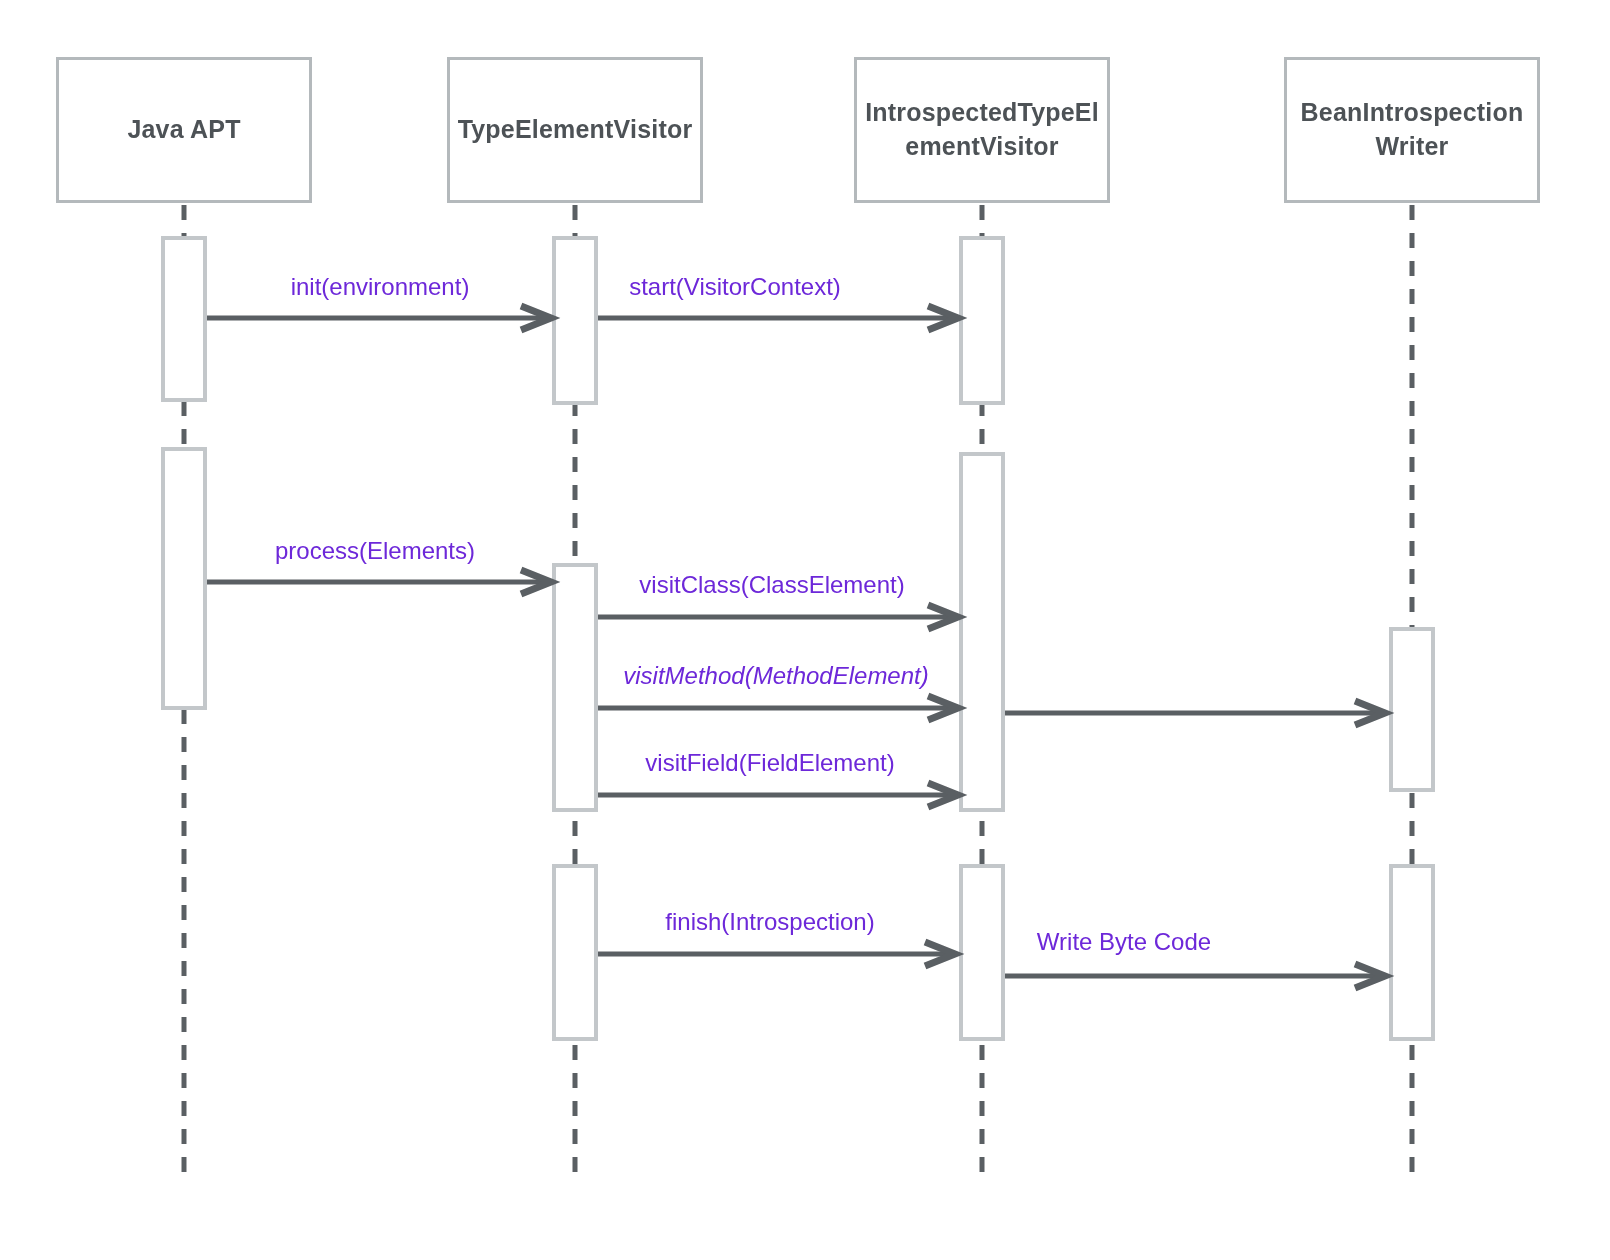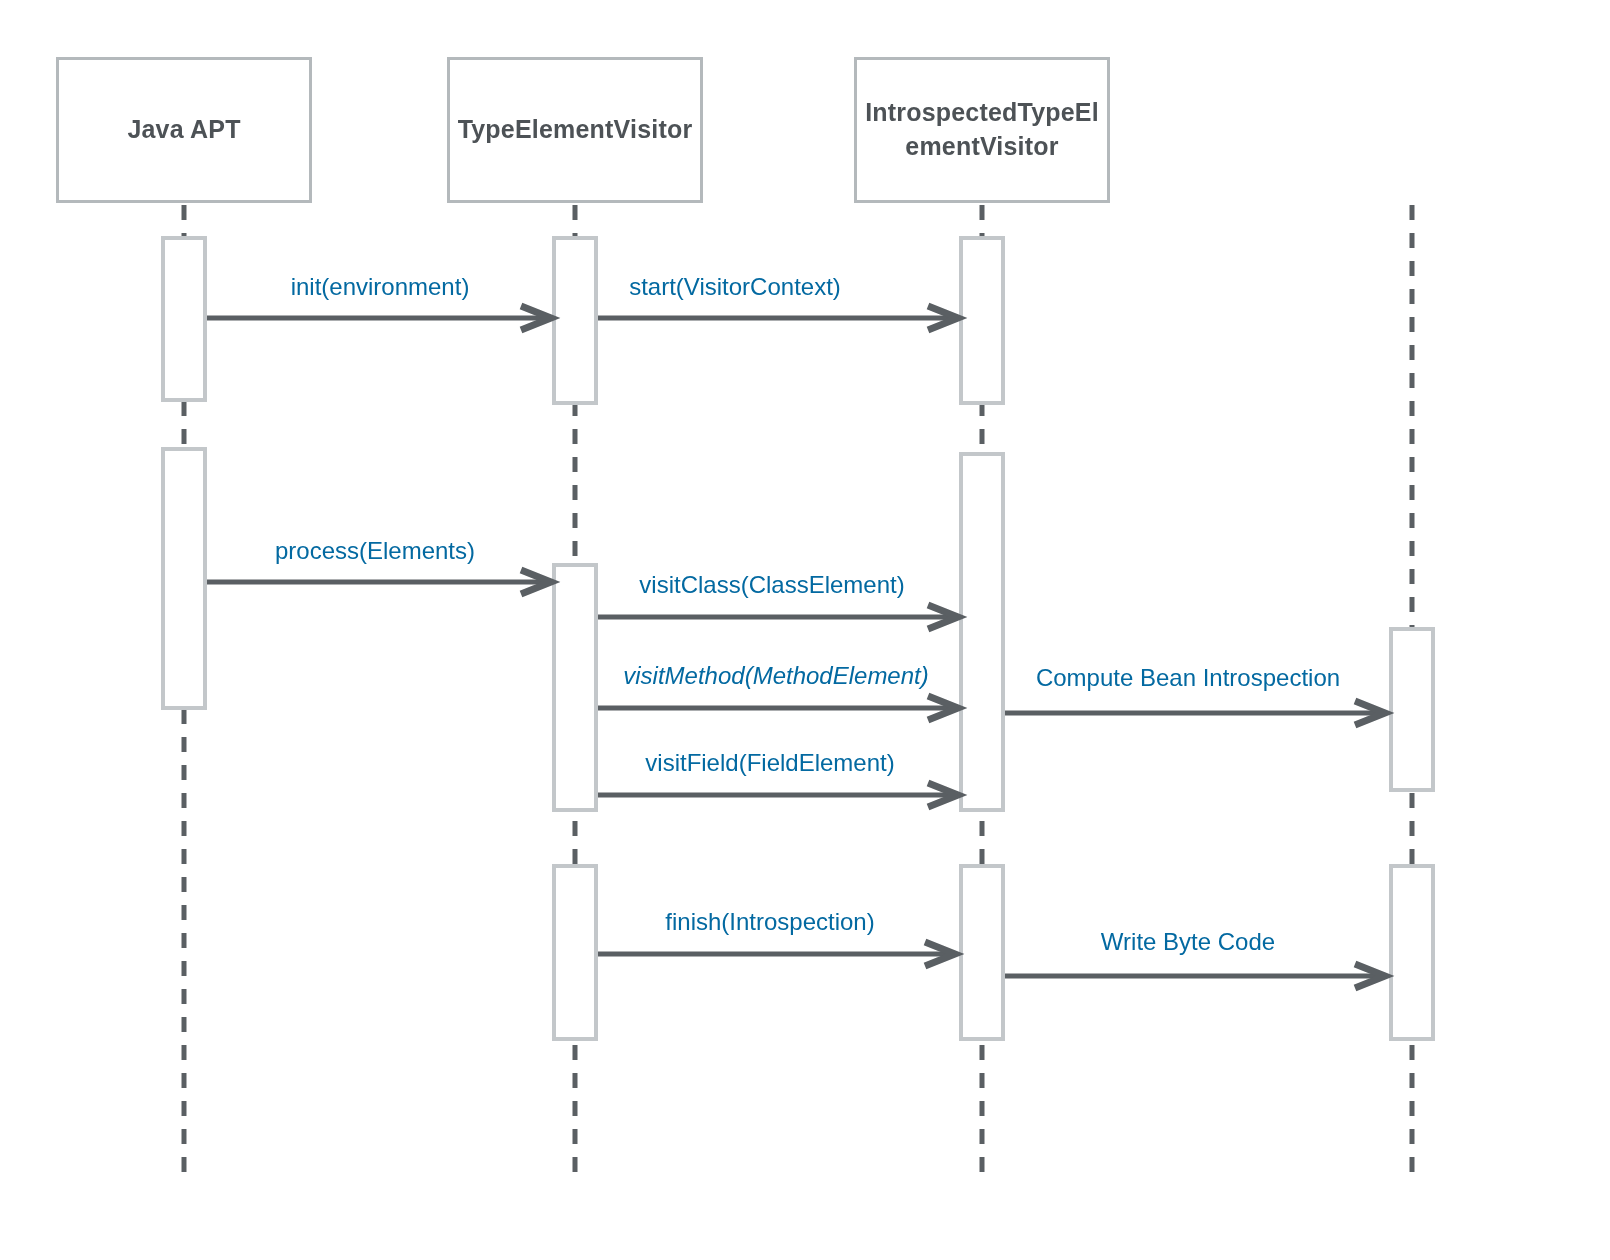--- a/index.html
+++ b/index.html
@@ -41,21 +41,21 @@
     font-weight: bold;
     color: #4d5256;
     line-height: 1.35;
     white-space: pre-line;
     letter-spacing: 0.2px;
   }
   .msg-label {
     position: absolute;
     transform: translateX(-50%);
     font-size: 24px;
-    color: #0369a1;
+    color: #6d28d9;
     white-space: nowrap;
     line-height: 30px;
     text-align: center;
   }
   .p1 { left: 56px; }
   .p2 { left: 447px; }
   .p3 { left: 854px; }
   .p4 { left: 1284px; }
 </style>
 </head>
@@ -131,24 +131,27 @@
   <div class="participant-box p1">
     <span class="participant-name">Java APT</span>
   </div>
   <div class="participant-box p3">
     <span class="participant-name">IntrospectedTypeEl
 ementVisitor</span>
   </div>
   <div class="participant-box p2">
     <span class="participant-name">TypeElementVisitor</span>
   </div>
+  <div class="participant-box p4">
+    <span class="participant-name">BeanIntrospection
+Writer</span>
+  </div>
 
   <div class="msg-label" style="left:380px;  top:272px;">init(environment)</div>
   <div class="msg-label" style="left:735px;  top:272px;">start(VisitorContext)</div>
   <div class="msg-label" style="left:375px;  top:536px;">process(Elements)</div>
   <div class="msg-label" style="left:772px;  top:570px;">visitClass(ClassElement)</div>
   <div class="msg-label" style="left:776px;  top:661px;font-style:italic;">visitMethod(MethodElement)</div>
-  <div class="msg-label" style="left:1188px; top:663px;">Compute Bean Introspection</div>
   <div class="msg-label" style="left:770px;  top:748px;">visitField(FieldElement)</div>
   <div class="msg-label" style="left:770px;  top:907px;">finish(Introspection)</div>
-  <div class="msg-label" style="left:1188px; top:927px;">Write Byte Code</div>
+  <div class="msg-label" style="left:1124px; top:927px;">Write Byte Code</div>
 
 </div>
 
 </body></html>

